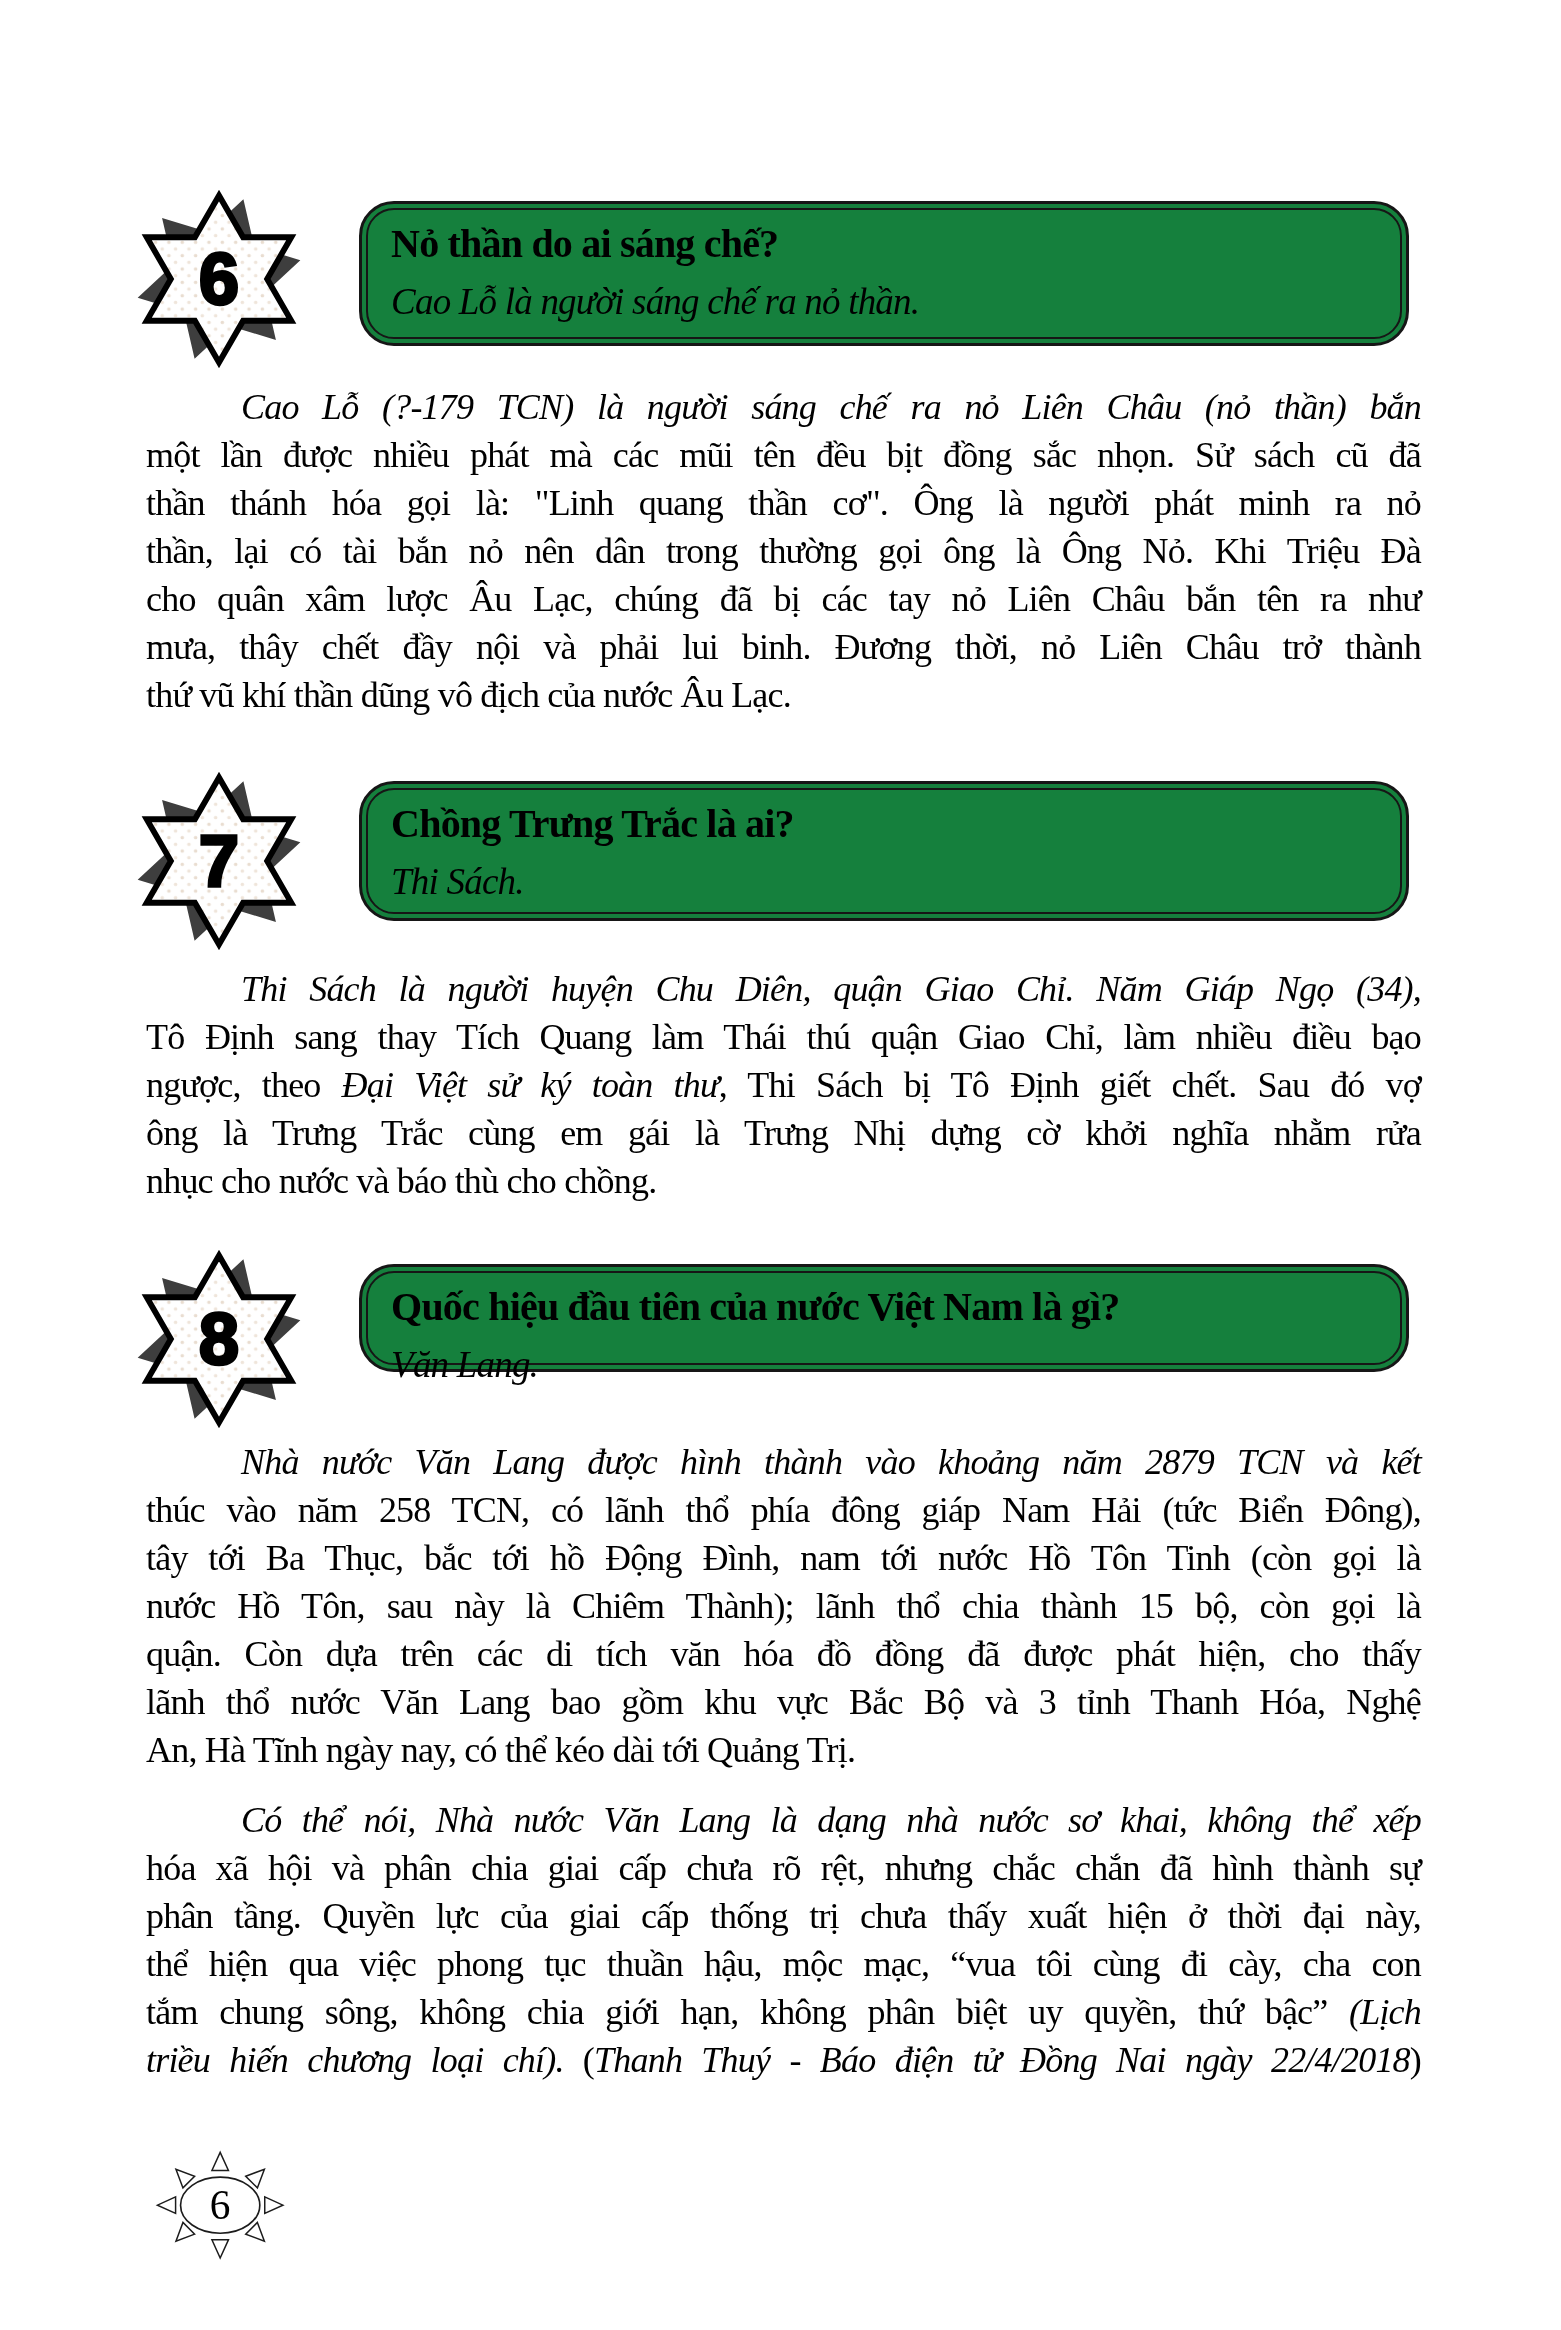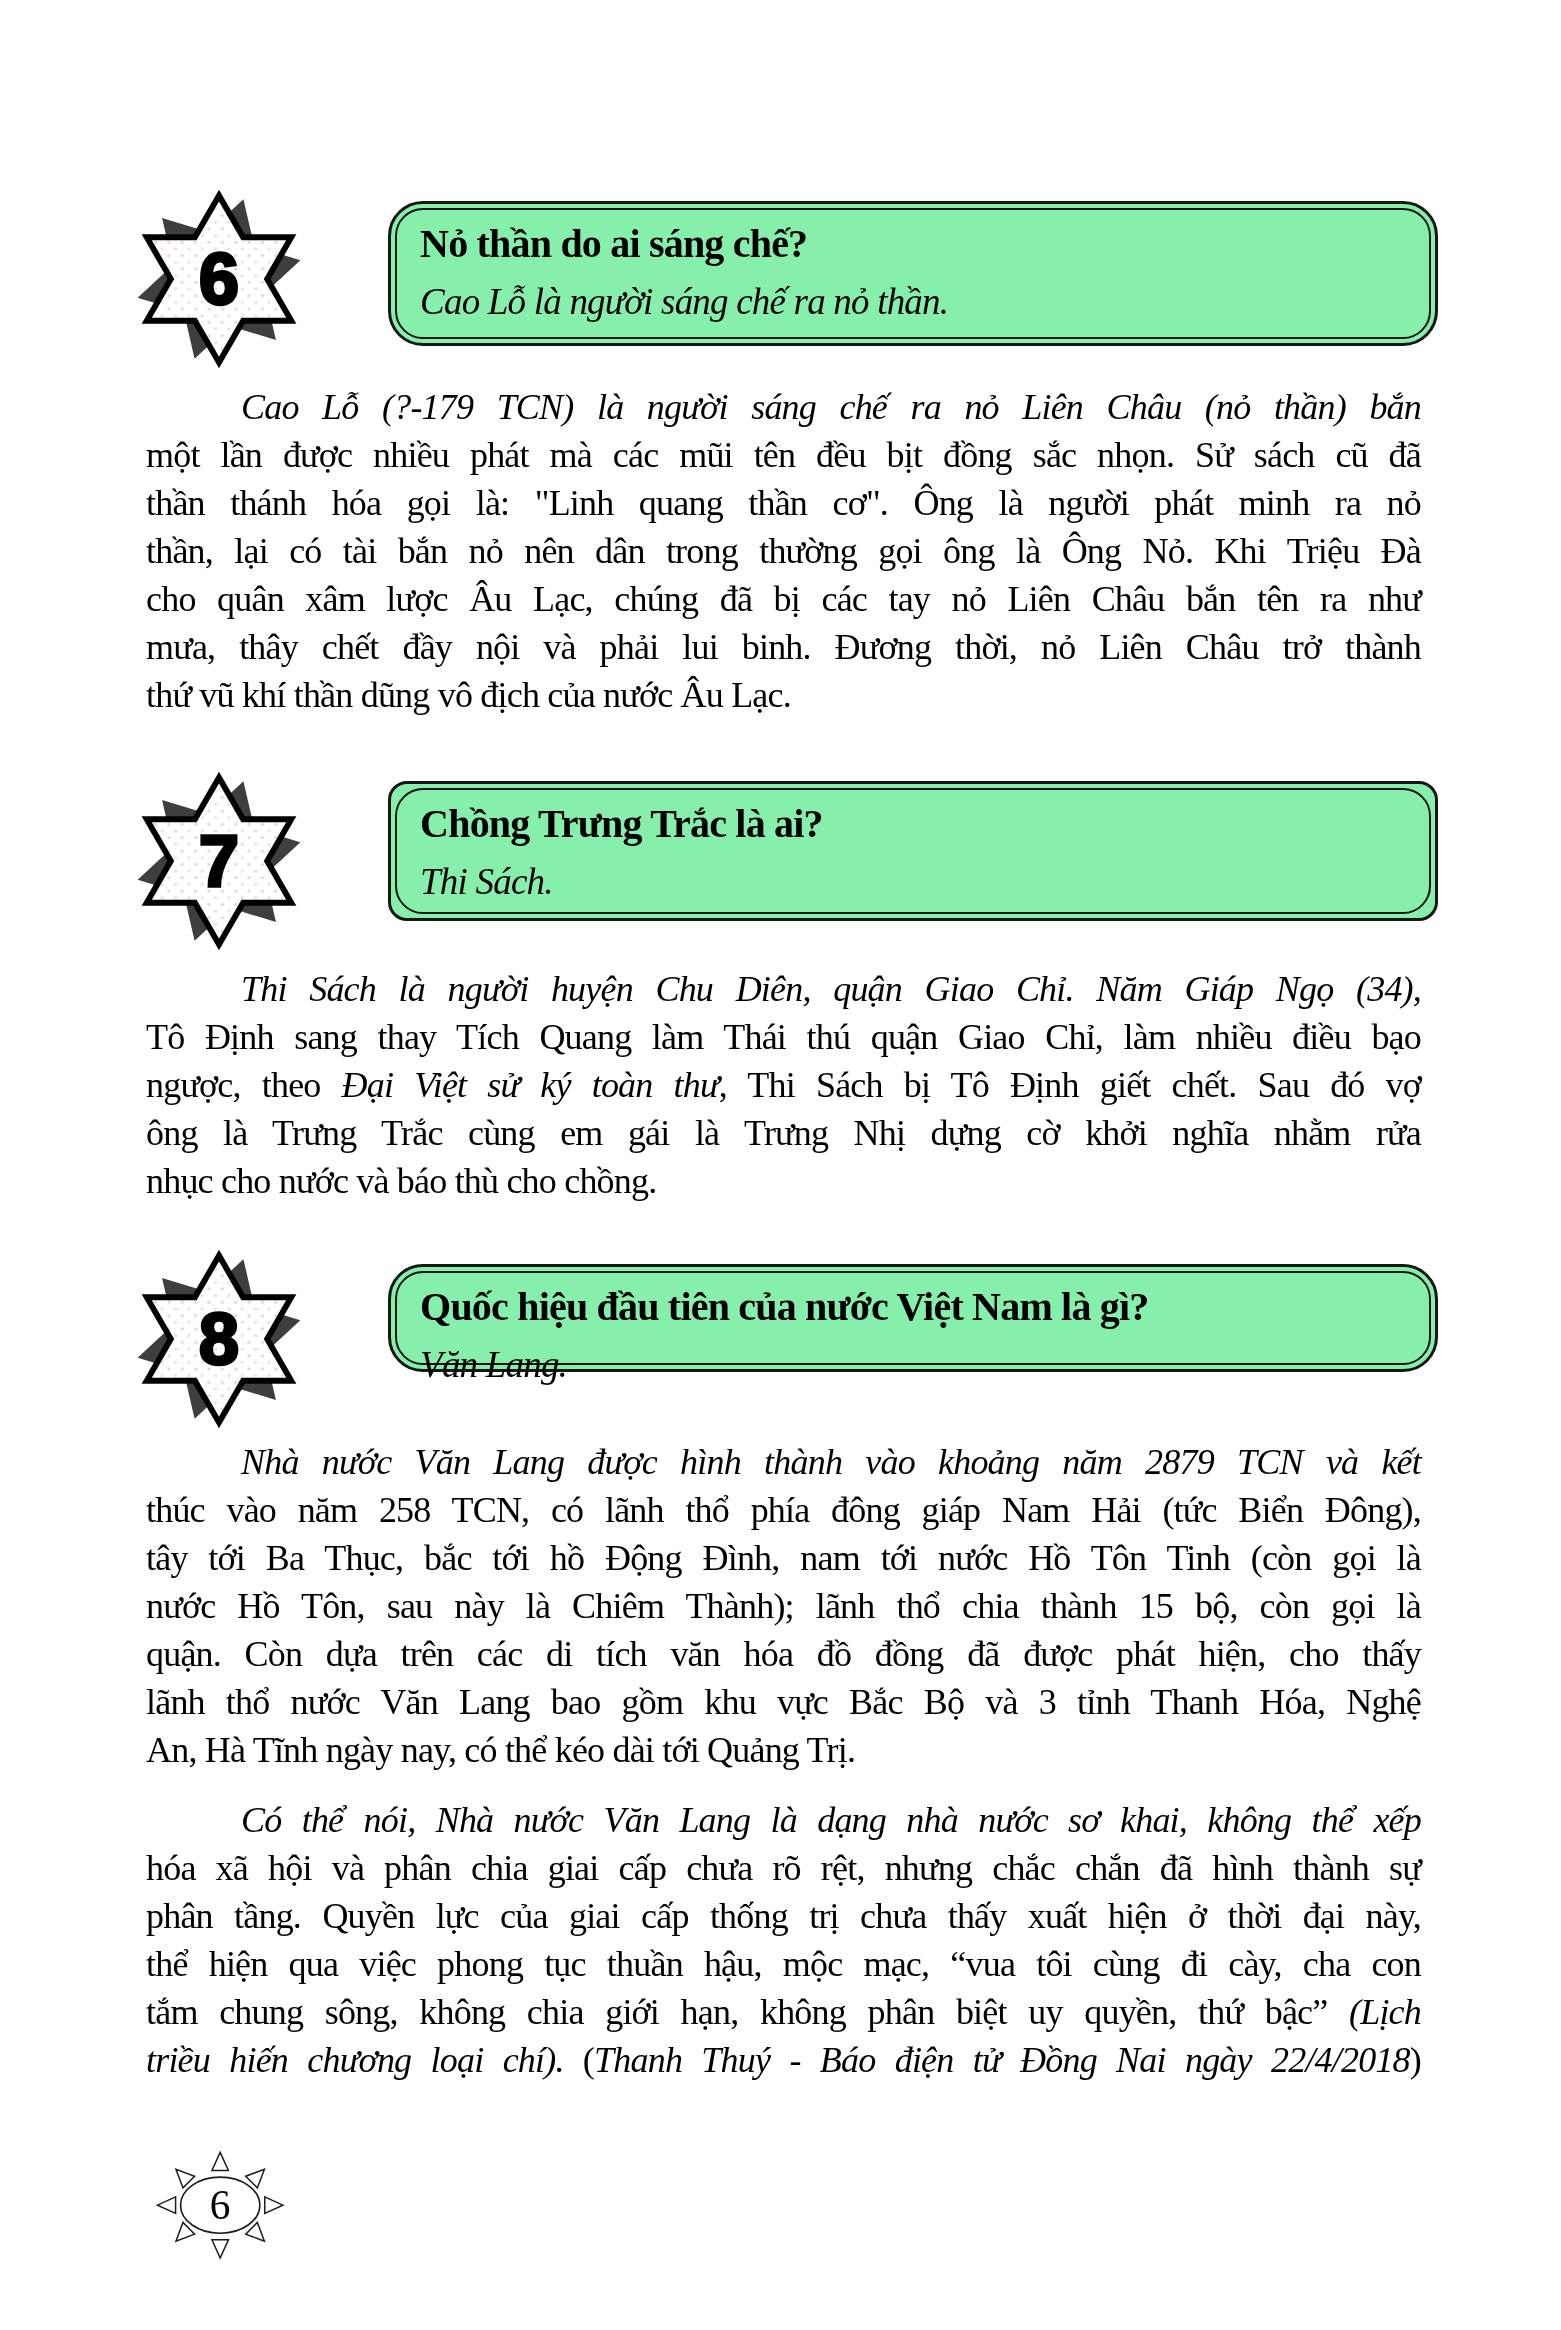--- a/index.html
+++ b/index.html
@@ -11,25 +11,25 @@
   .star-shadow{fill:#3e3e3e;}
   .star-main{fill:url(#dotfill);stroke:#000;stroke-width:7;}
   .star-num{font-family:"Liberation Sans",sans-serif;font-weight:bold;font-size:86px;
             fill:#000;stroke:#000;stroke-width:4;}
   .s6{left:123px;top:183px;}
   .s7{left:123px;top:765px;}
   .s8{left:123px;top:1243px;}
 
   
   .qbox{position:absolute;left:359px;width:1050px;box-sizing:border-box;
-        border:3.3px solid #161616;border-radius:35px;padding:4.1px;background:#86efac;margin-left:29px;}
+        border:3.3px solid #161616;border-radius:35px;padding:4.1px;background:#15803d;}
   .qbox-inner{height:100%;box-sizing:border-box;border:2.5px solid #161616;border-radius:28px;
               padding:10px 16.5px 0 23px;}
   .b6{top:201px;height:145px;}
-  .b7{top:781px;height:140px;border-radius:19px;}
+  .b7{top:781px;height:140px;}
   .b8{top:1264px;height:108px;}
   .question{margin:0;font-size:40px;font-weight:bold;letter-spacing:-0.8px;line-height:48px;}
   .answer{margin:10px 0 0 0;font-size:37px;font-style:italic;letter-spacing:-0.8px;line-height:48px;}
 
   
   .para{position:absolute;left:146px;width:1275px;font-size:36px;letter-spacing:-0.8px;}
   .para .line{line-height:48px;text-align:justify;text-align-last:justify;white-space:normal;}
   .para .line.last{text-align-last:left;}
   .para .line.indent{text-indent:95px;font-style:italic;}
   .it{font-style:italic;}

